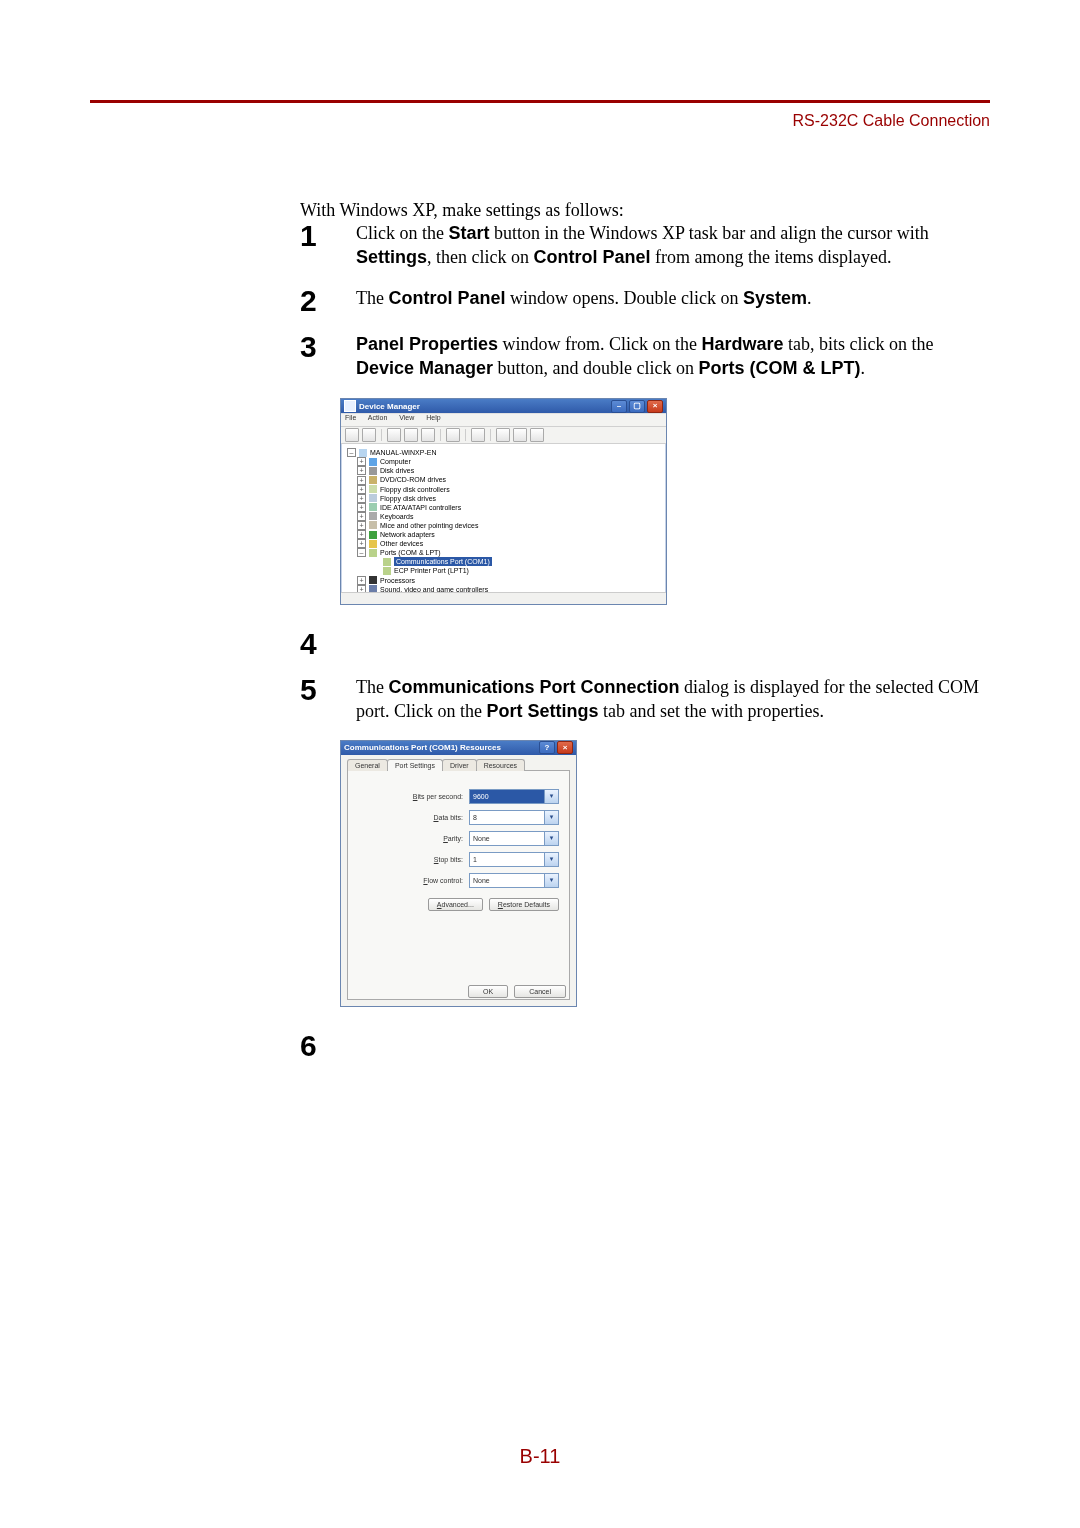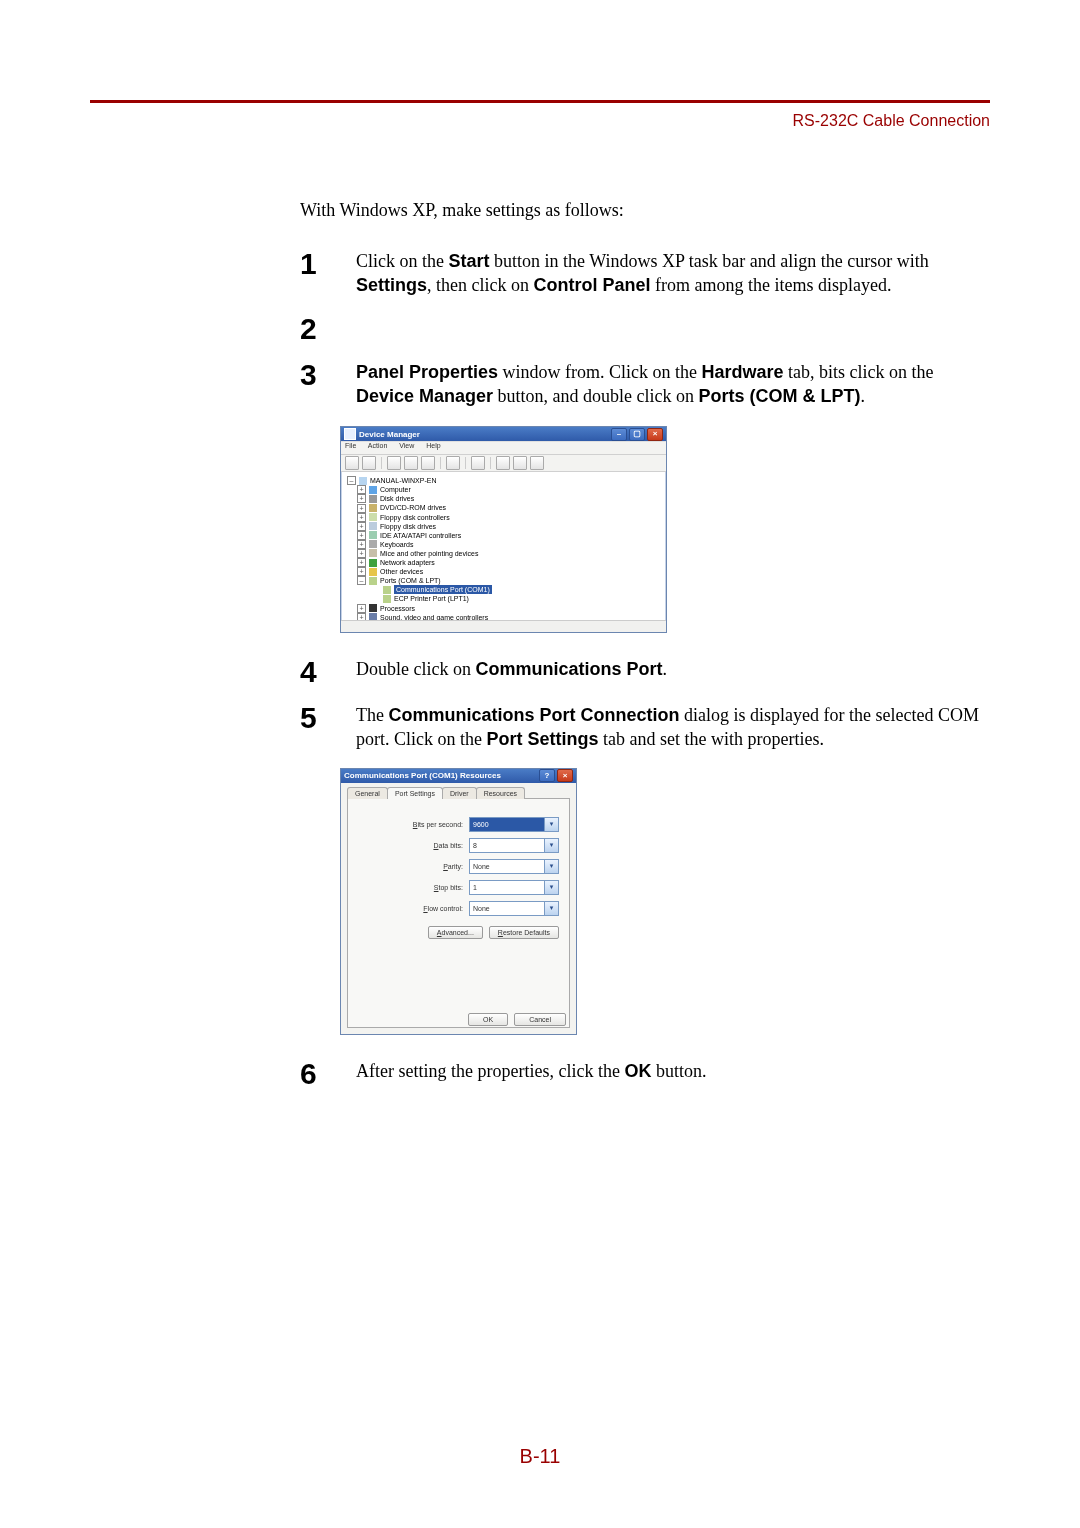--- a/index.html
+++ b/index.html
@@ -33,21 +33,20 @@
     font-size: 16px;
   }
   .content {
     position: absolute;
     left: 300px;
     right: 90px;
     top: 200px;
   }
   .intro {
     font-size: 18px;
-    margin-bottom: 28px;
   }
   .step {
     display: flex;
     align-items: flex-start;
     margin-bottom: 16px;
   }
   .step-num {
     width: 40px;
     flex: 0 0 40px;
     font-family: Arial, Helvetica, sans-serif;
@@ -351,20 +350,23 @@
 
     <div class="step">
       <div class="step-num">1</div>
       <div class="step-body">
         <span>Click on the </span><b>Start</b><span> button in the Windows XP task bar and align the cursor with </span><b>Settings</b><span>, then click on </span><b>Control Panel</b><span> from among the items displayed.</span>
       </div>
     </div>
 
     <div class="step">
       <div class="step-num">2</div>
+      <div class="step-body">
+        <span>The </span><b>Control Panel</b><span> window opens. Double click on </span><b>System</b><span>.</span>
+      </div>
     </div>
 
     <div class="step">
       <div class="step-num">3</div>
       <div class="step-body">
         <b>Panel Properties</b><span> window from. Click on the </span><b>Hardware</b><span> tab, bits click on the </span><b>Device Manager</b><span> button, and double click on </span><b>Ports (COM &amp; LPT)</b><span>.</span>
       </div>
     </div>
 
     <div class="dm-window">
@@ -486,23 +488,20 @@
             <span class="sq">+</span>
             <span class="icn i-usb"></span>
             <span>Universal Serial Bus controllers</span>
           </div>
       </div>
       <div class="dm-status"></div>
     </div>
 
     <div class="step">
       <div class="step-num">4</div>
-      <div class="step-body">
-        <span>Double click on </span><b>Communications Port</b><span>.</span>
-      </div>
     </div>
 
     <div class="step">
       <div class="step-num">5</div>
       <div class="step-body">
         <span>The </span><b>Communications Port Connection</b><span> dialog is displayed for the selected COM port. Click on the </span><b>Port Settings</b><span> tab and set the with properties.</span>
       </div>
     </div>
 
     <div class="pp-dialog">
@@ -562,21 +561,18 @@
         </div>
         <div class="pp-okcancel">
           <div class="pp-btn">OK</div>
           <div class="pp-btn">Cancel</div>
         </div>
       </div>
     </div>
 
     <div class="step">
       <div class="step-num">6</div>
-      <div class="step-body">
-        <span>After setting the properties, click the </span><b>OK</b><span> button.</span>
-      </div>
     </div>
 
   </div>
 
   <div class="page-num">B-11</div>
 </div>
 
 </body></html>

